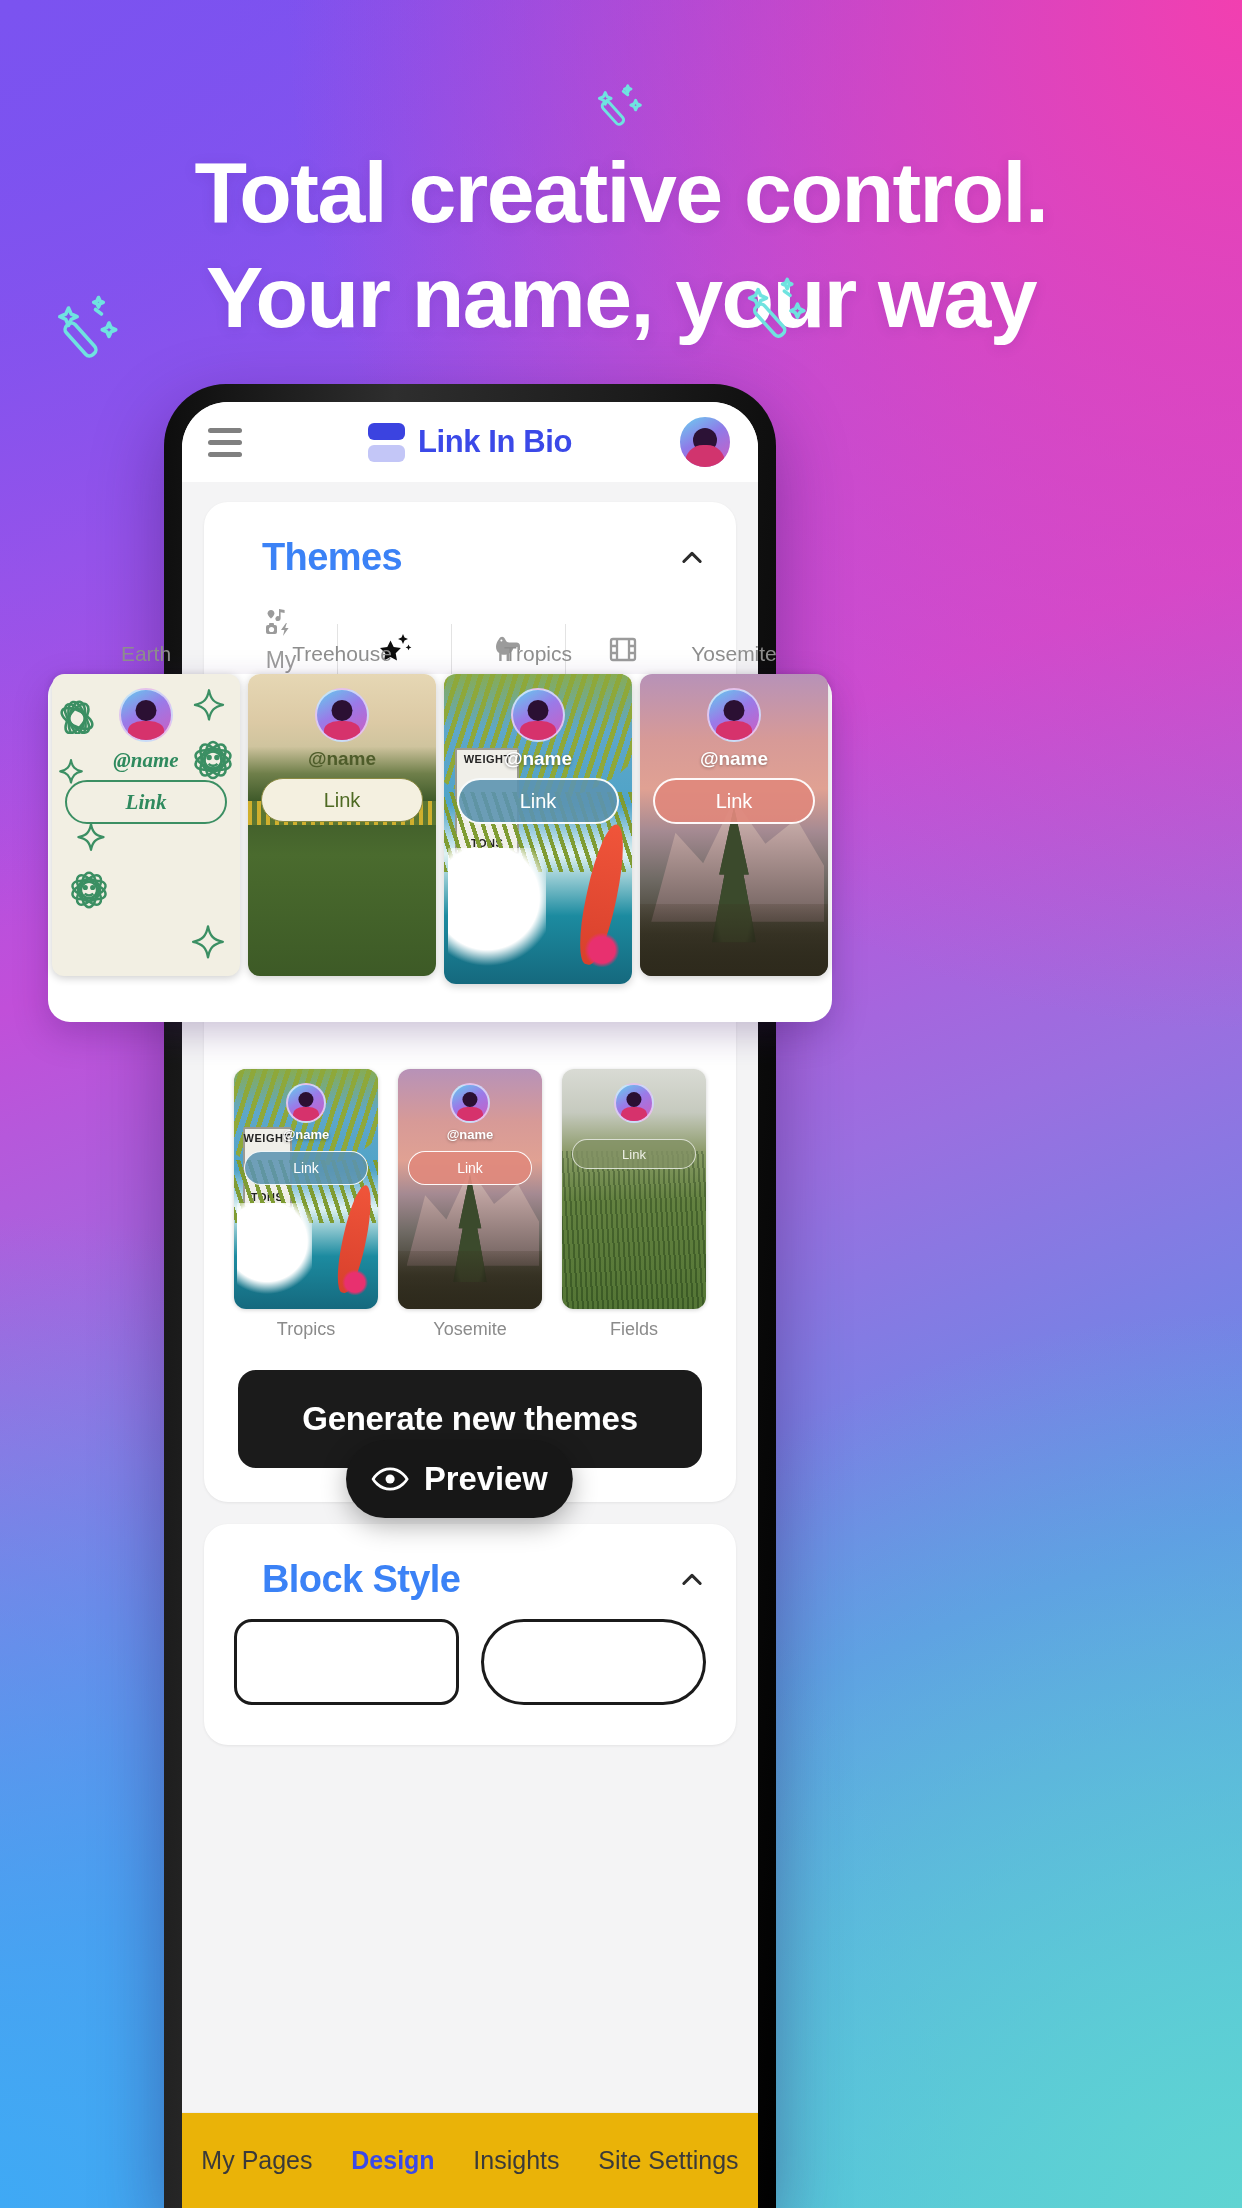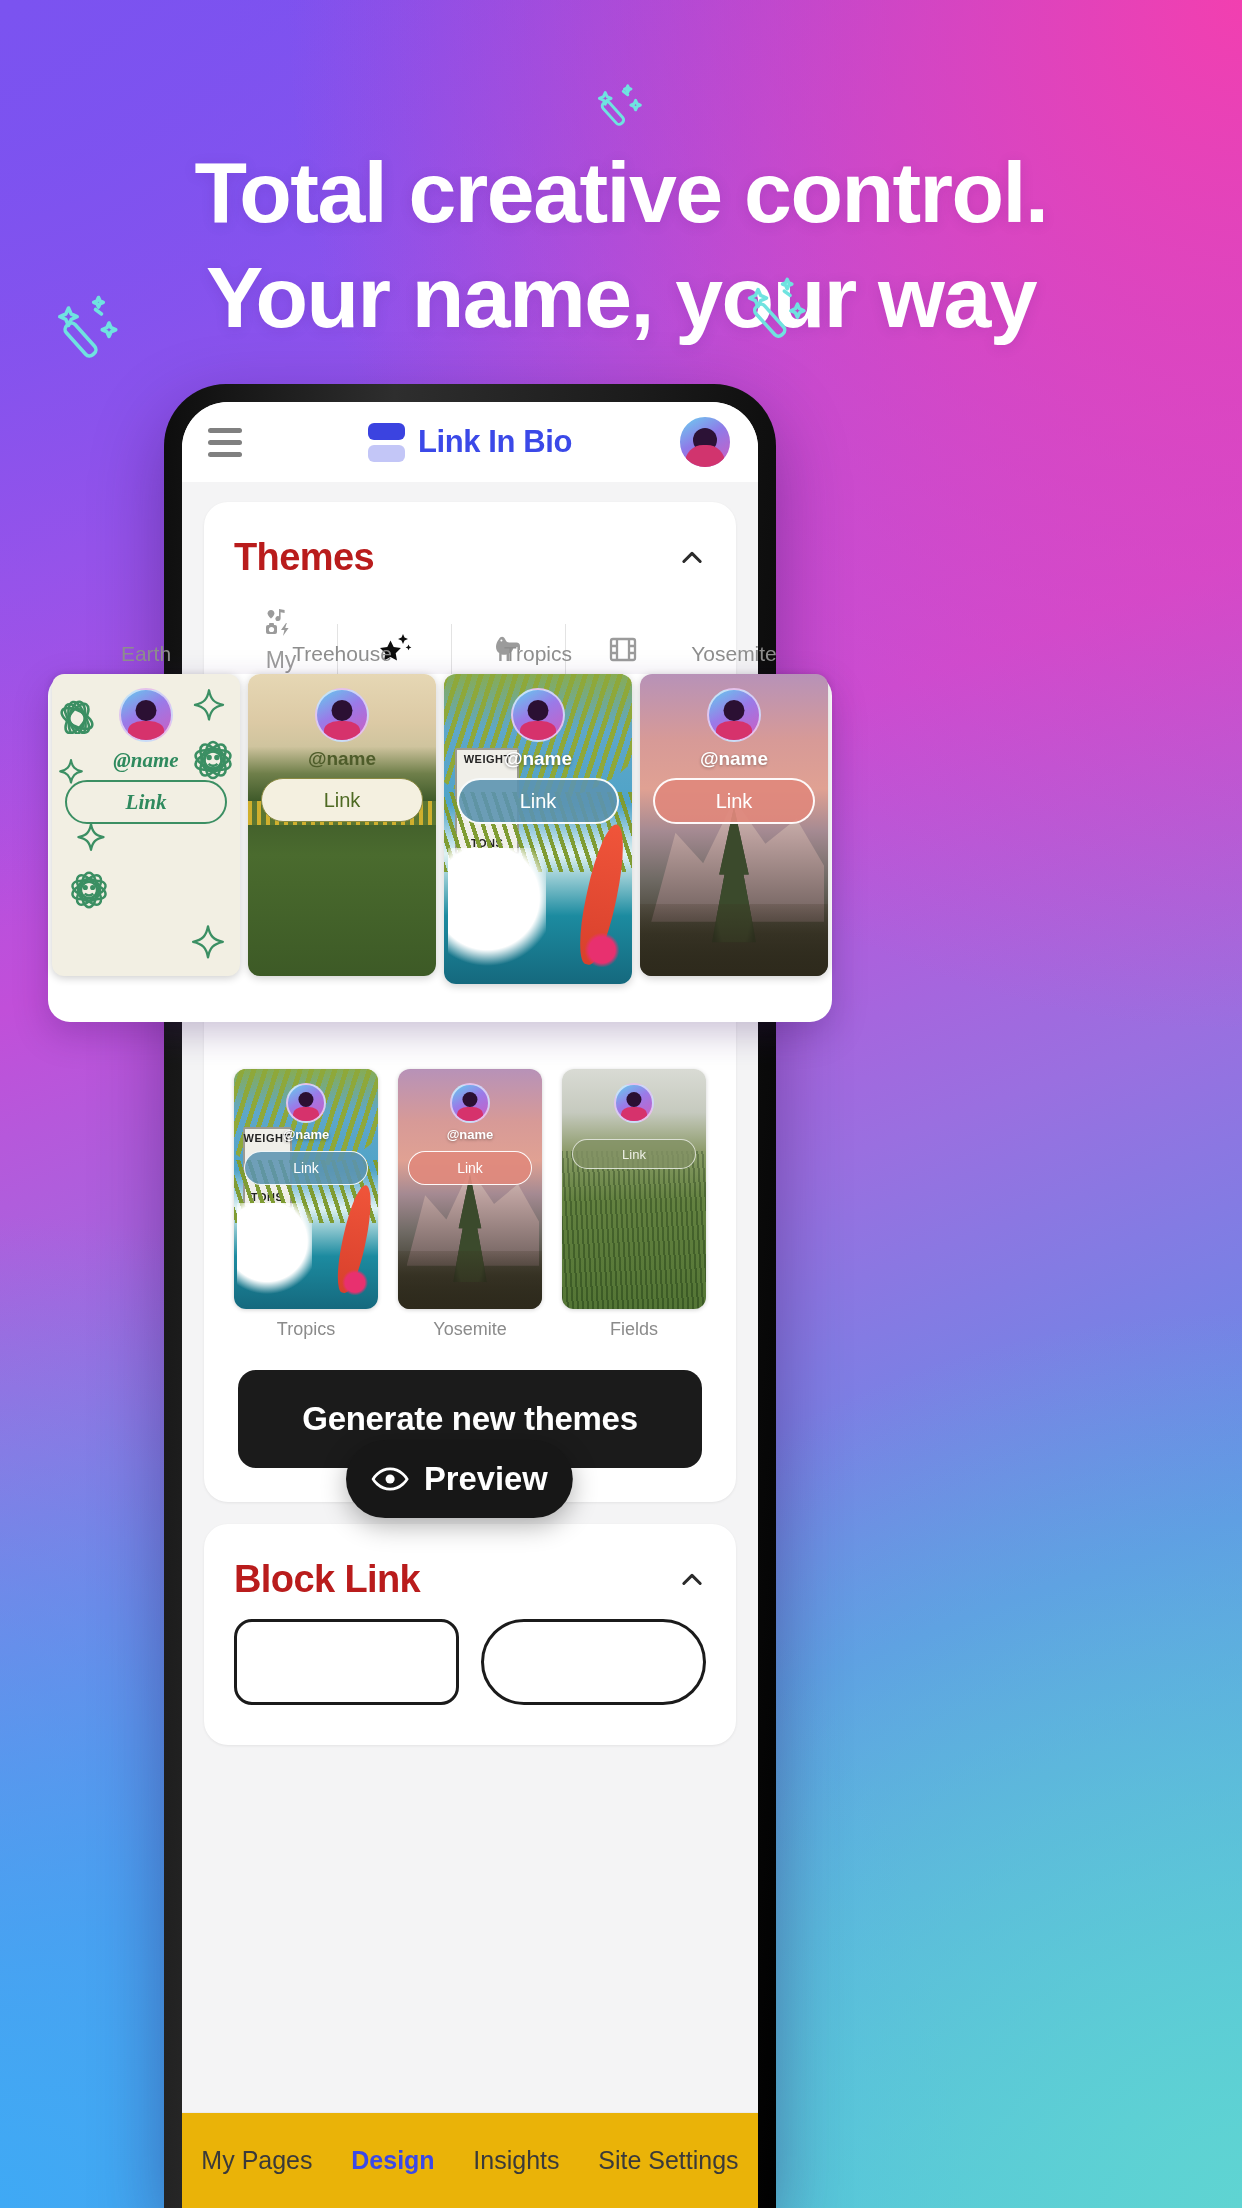--- a/index.html
+++ b/index.html
@@ -103,21 +103,21 @@
   .card {
     margin: 20px 22px 0 22px;
     background: #fff;
     border-radius: 24px;
     box-shadow: 0 1px 3px rgba(0,0,0,.07);
   }
   .card-head {
     display: flex; align-items: center; justify-content: space-between;
     padding: 34px 30px 22px 30px;
   }
-  .card-title { font-size: 38px; font-weight: 700; color: #b91c1c; letter-spacing: -.6px; }
+  .card-title { font-size: 38px; font-weight: 700; color: #3b82f6; letter-spacing: -.6px; margin-left: 28px; }
   .chev { width: 28px; height: 28px; color:#2b2b2b; }
 
   .tabs {
     display: flex; align-items: flex-end;
     padding: 0 20px 22px 20px; gap: 0;
     overflow: hidden;
   }
   .tab {
     flex: 0 0 auto; width: 114px;
     text-align: center; color: #9b9b9b;
@@ -487,21 +487,21 @@
         </div>
       </div>
 
       <div class="gen-wrap">
         <button class="gen-btn">Generate new themes</button>
       </div>
     </div>
 
     <div class="card" style="margin-top:22px;">
       <div class="bs-head">
-        <div class="card-title">Block Link</div>
+        <div class="card-title">Block Style</div>
         <svg class="chev" viewBox="0 0 24 24" fill="none" stroke="currentColor" stroke-width="2.6" stroke-linecap="round" stroke-linejoin="round">
             <polyline points="5 15 12 8 19 15"></polyline>
           </svg>
       </div>
       <div class="bs-row">
         <div class="bs-box"></div>
         <div class="bs-box rounded"></div>
       </div>
     </div>
 

